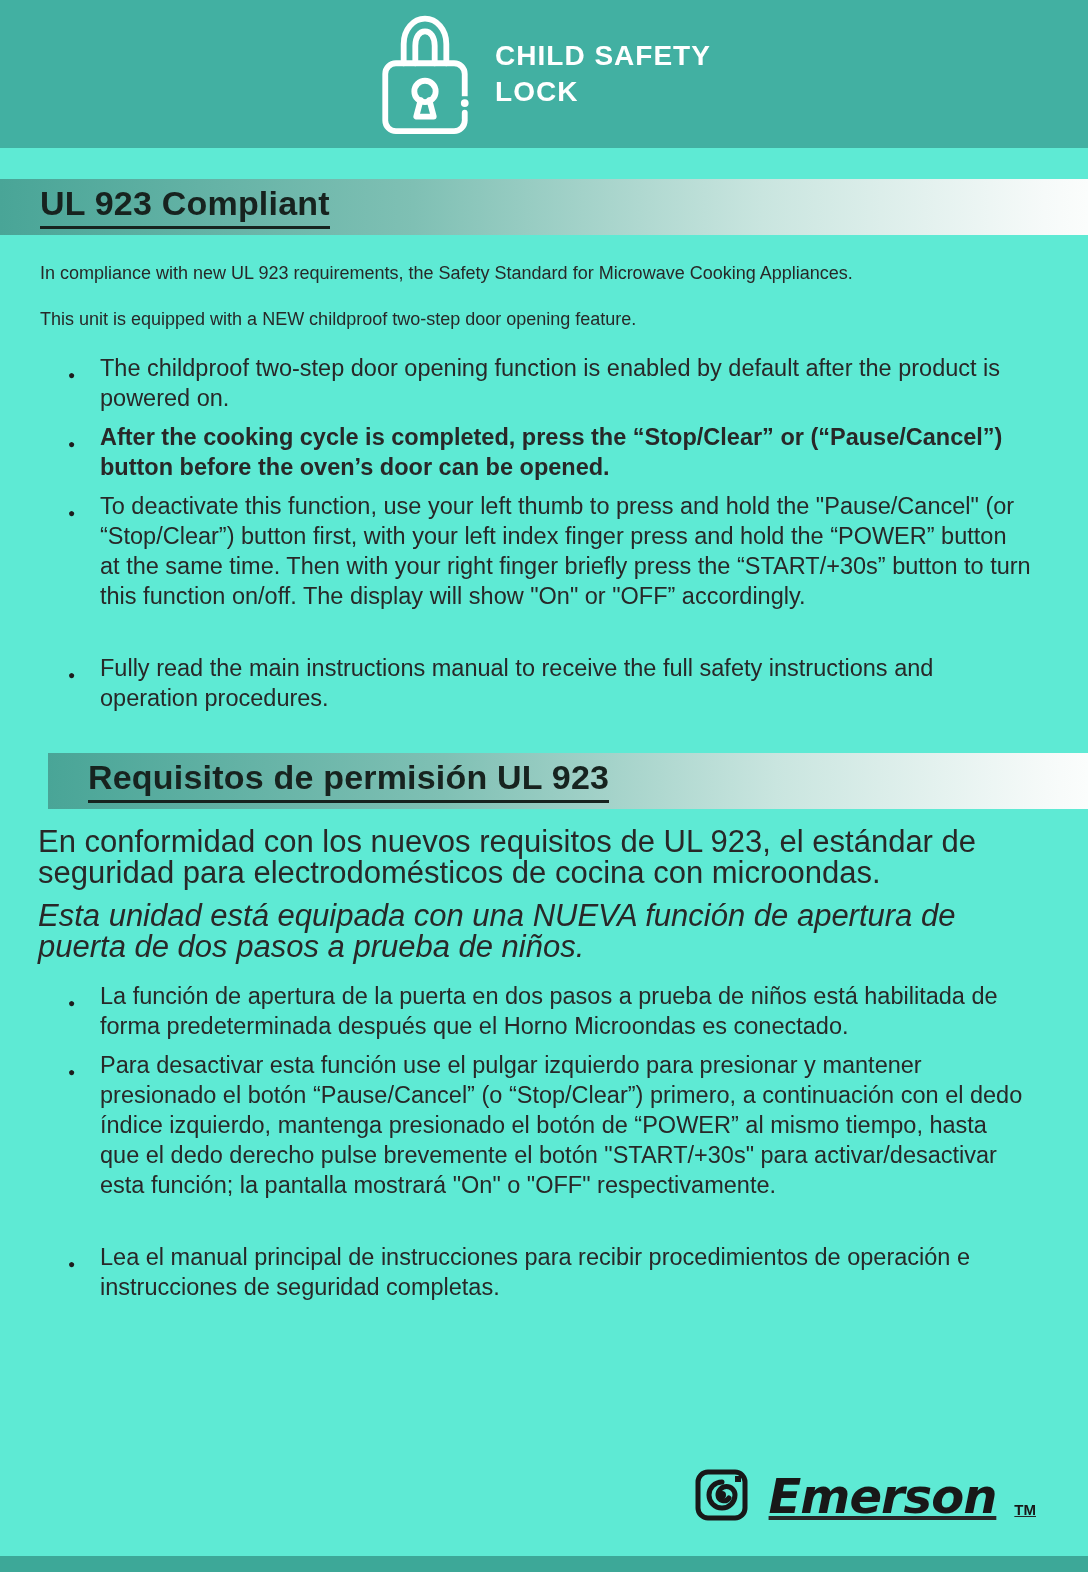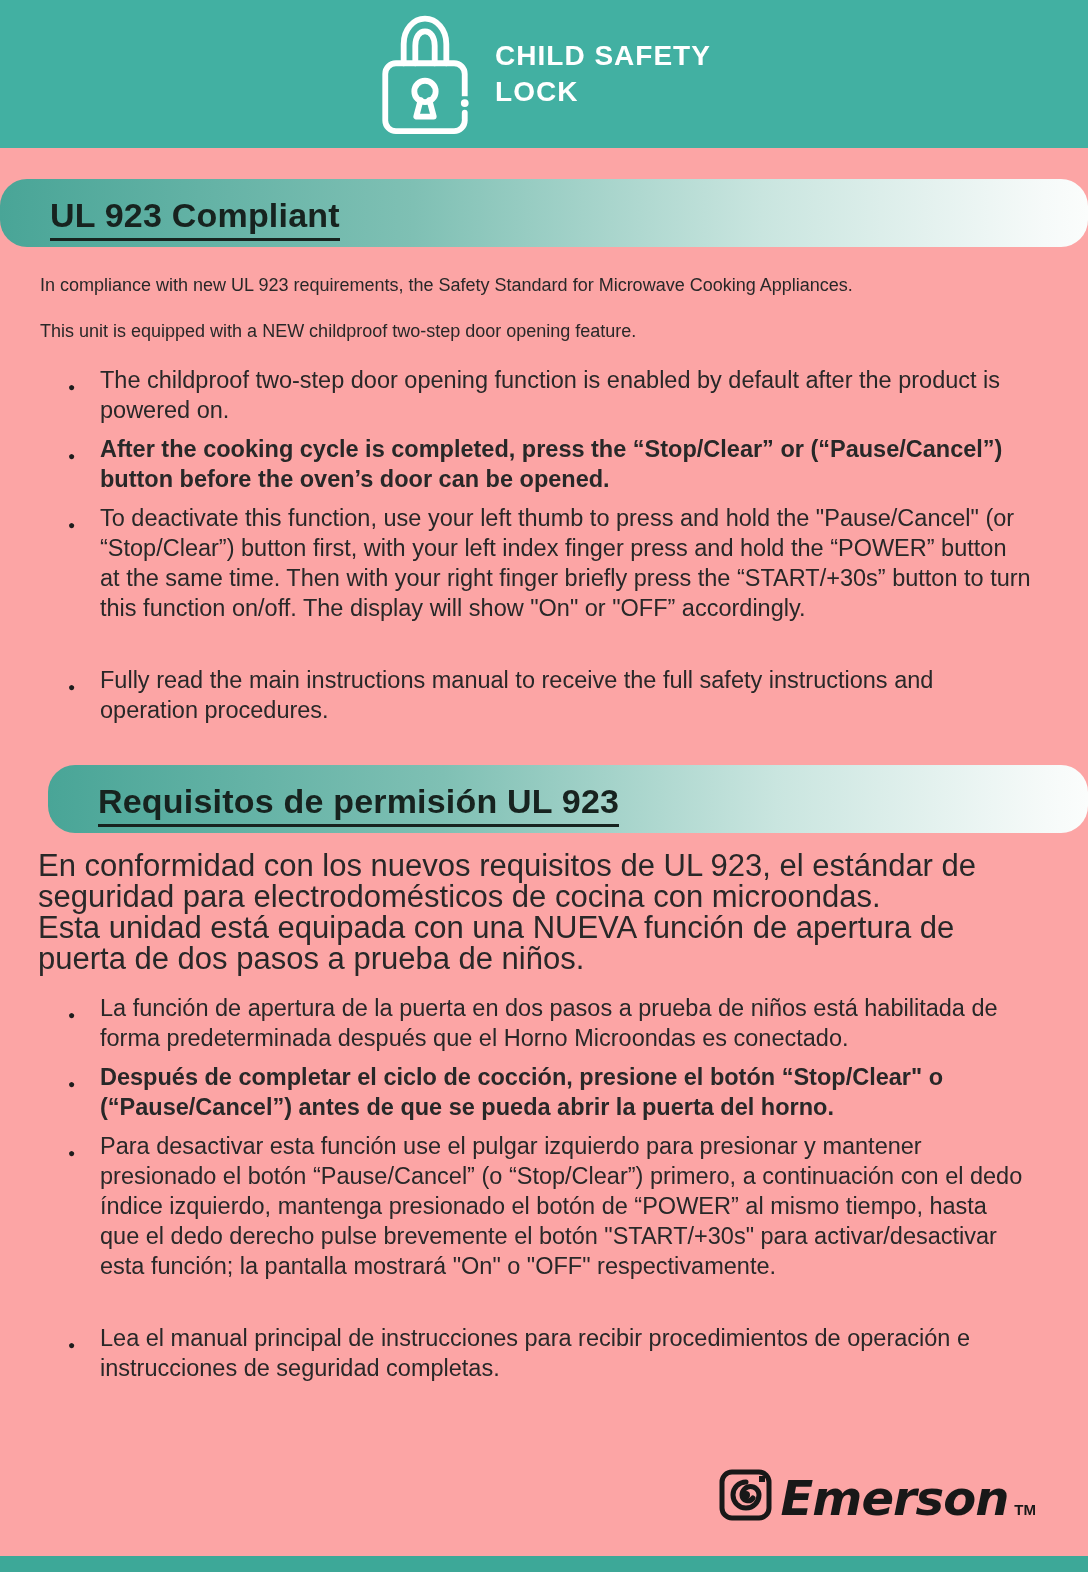--- a/index.html
+++ b/index.html
@@ -1,61 +1,60 @@
 <!DOCTYPE html>
 <html><head>
 <meta charset="utf-8">
 <style>
   html,body{margin:0;padding:0;background:#ffffff;}
   .page{
     position:relative;
     width:1088px;height:1572px;
-    background:#fca5a5;
+    background:#5eead4;
     overflow:hidden;
     font-family:"Liberation Sans", sans-serif;
     color:#282828;
   }
 
   
   .banner{
     height:148px;
     background:#42b0a2;
     display:flex;align-items:center;justify-content:center;
   }
   .banner-inner{display:flex;align-items:center;gap:22px;}
   .banner-text{
     color:#ffffff;font-weight:bold;font-size:28px;line-height:1.28;
     letter-spacing:1px;
   }
 
   
   .heading-bar{
-    height:68px;
+    height:56px;
     background:linear-gradient(90deg,#49a597 0%,#7fc0b4 38%,#c9e5df 70%,#f6faf9 96%,#fbfdfc 100%);
     display:flex;align-items:flex-end;
-    padding-left:50px;
-    border-radius:27px;
+    padding-left:40px;
   }
   .bar-en{margin-top:31px;}
   .bar-es{margin-top:40px;margin-left:48px;}
   .heading{
     margin:0 0 6px 0;
     font-size:34px;font-weight:bold;color:#17231f;
     letter-spacing:0.2px;
     border-bottom:3px solid #17231f;
     padding-bottom:3px;
     display:inline-block;
   }
 
   
   .intro-en{ font-size:18px; line-height:30px; margin:23px 40px 0; }
   .intro-en.first{margin-top:23px;}
   .intro-en.second{margin-top:16px;}
   .intro-es{ font-size:31px; line-height:31px; margin:17px 50px 0 38px; }
-  .intro-es.second{margin-top:0;}
+  .intro-es.second{margin-top:12px;font-style:italic;}
 
   ul.bullets{
     list-style:none;
     margin:19px 0 0 0;
     padding:0 56px 0 66px;
   }
   ul.bullets li{
     position:relative;
     padding-left:34px;
     font-size:23.5px;line-height:30px;
@@ -66,21 +65,21 @@
     content:"●";
     position:absolute;left:2px;top:7px;
     font-size:12px;color:#1d1d1d;
   }
   li.bold{font-weight:bold;}
   li.spaced{margin-top:42px;}
 
   
   .logo-row{
     position:absolute;right:52px;top:1468px;
-    display:flex;align-items:flex-end;gap:8px;
+    display:flex;align-items:flex-start;gap:20px;text-decoration:underline;
   }
   .emerson-text{
     font-family:"DejaVu Sans", sans-serif;
     font-size:48px;font-weight:bold;font-style:italic;
     color:#181818;letter-spacing:-1px;
   }
   .tm{
     font-size:15px;font-weight:bold;color:#181818;
     align-self:flex-end;margin:0 0 8px -2px;font-style:normal;
   }
@@ -137,21 +136,20 @@
   </section>
 
   <section>
     <div class="heading-bar bar-es">
       <h1 class="heading">Requisitos de permisión UL 923</h1>
     </div>
     <p class="intro-es first">En conformidad con los nuevos requisitos de UL 923, el estándar de seguridad para electrodomésticos de cocina con microondas.</p>
     <p class="intro-es second">Esta unidad está equipada con una NUEVA función de apertura de puerta de dos pasos a prueba de niños.</p>
     <ul class="bullets bullets-es">
       <li>La función de apertura de la puerta en dos pasos a prueba de niños está habilitada de forma predeterminada después que el Horno Microondas es conectado.</li>
-      <li class="bold">Después de completar el ciclo de cocción, presione el botón “Stop/Clear" o (“Pause/Cancel”) antes de que se pueda abrir la puerta del horno.</li>
       <li>Para desactivar esta función use el pulgar izquierdo para presionar y mantener presionado el botón “Pause/Cancel” (o “Stop/Clear”) primero, a continuación con el dedo índice izquierdo, mantenga presionado el botón de “POWER” al mismo tiempo, hasta que el dedo derecho pulse brevemente el botón "START/+30s" para activar/desactivar esta función; la pantalla mostrará "On" o "OFF" respectivamente.</li>
       <li class="spaced">Lea el manual principal de instrucciones para recibir procedimientos de operación e instrucciones de seguridad completas.</li>
     </ul>
   </section>
 
   <div class="logo-row">
     <span>
       <svg width="54" height="54" viewBox="0 0 54 54" fill="none">
         <rect x="3" y="4" width="47" height="46" rx="10" stroke="#181818" stroke-width="5"></rect>
         <path d="M27 14 a13 13 0 1 0 13 13 a8.5 8.5 0 0 0 -17 0 a6 6 0 0 0 11 3" stroke="#181818" stroke-width="5" stroke-linecap="round"></path>

